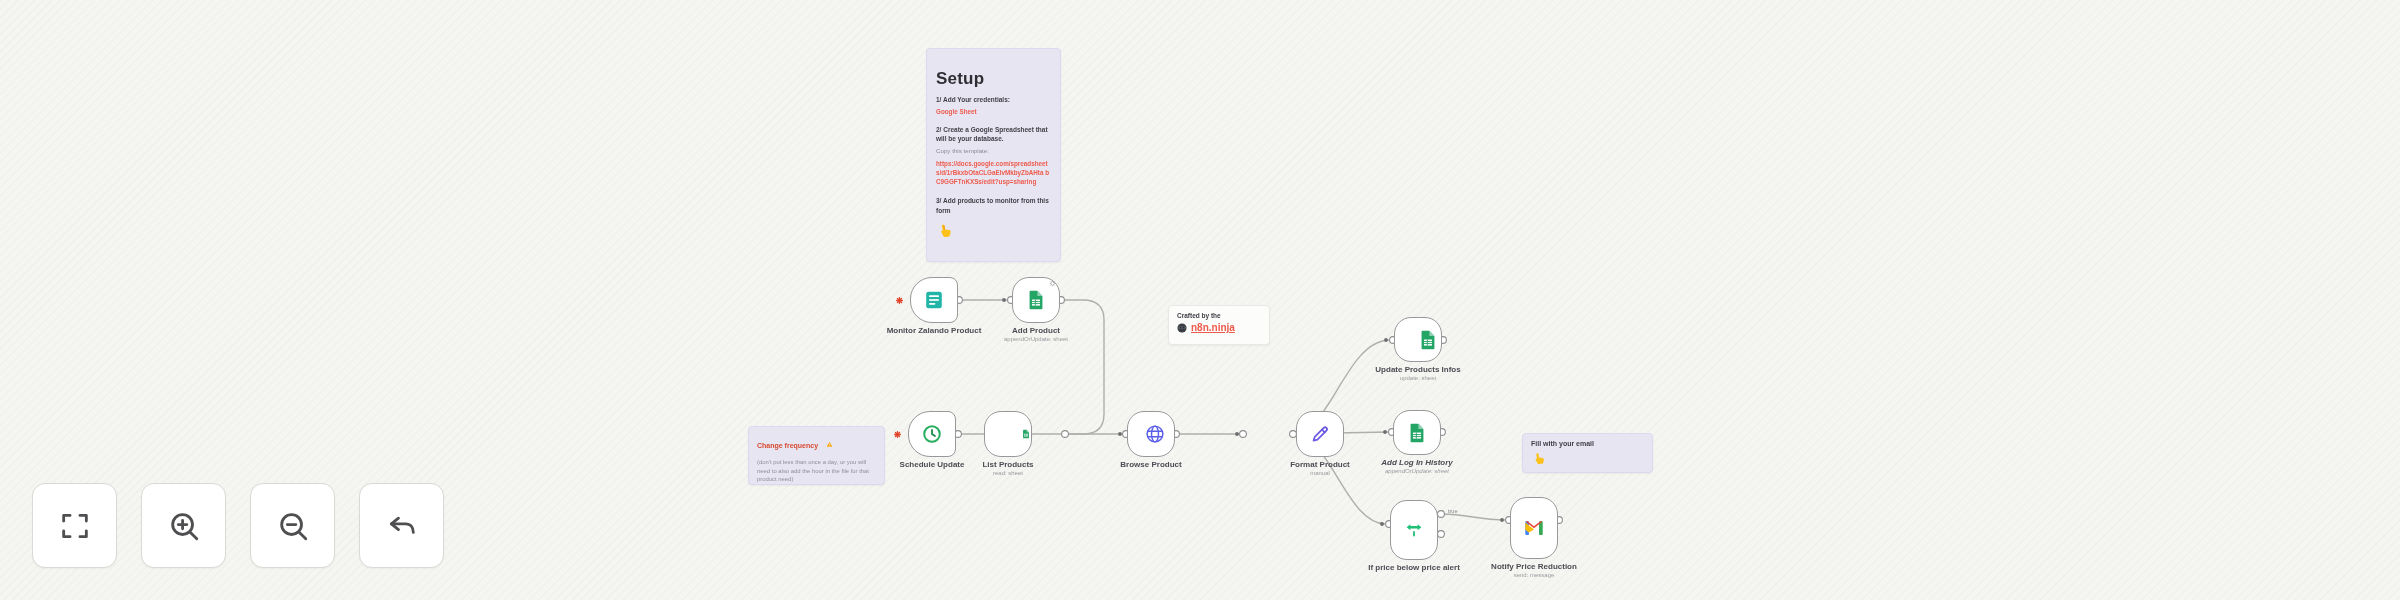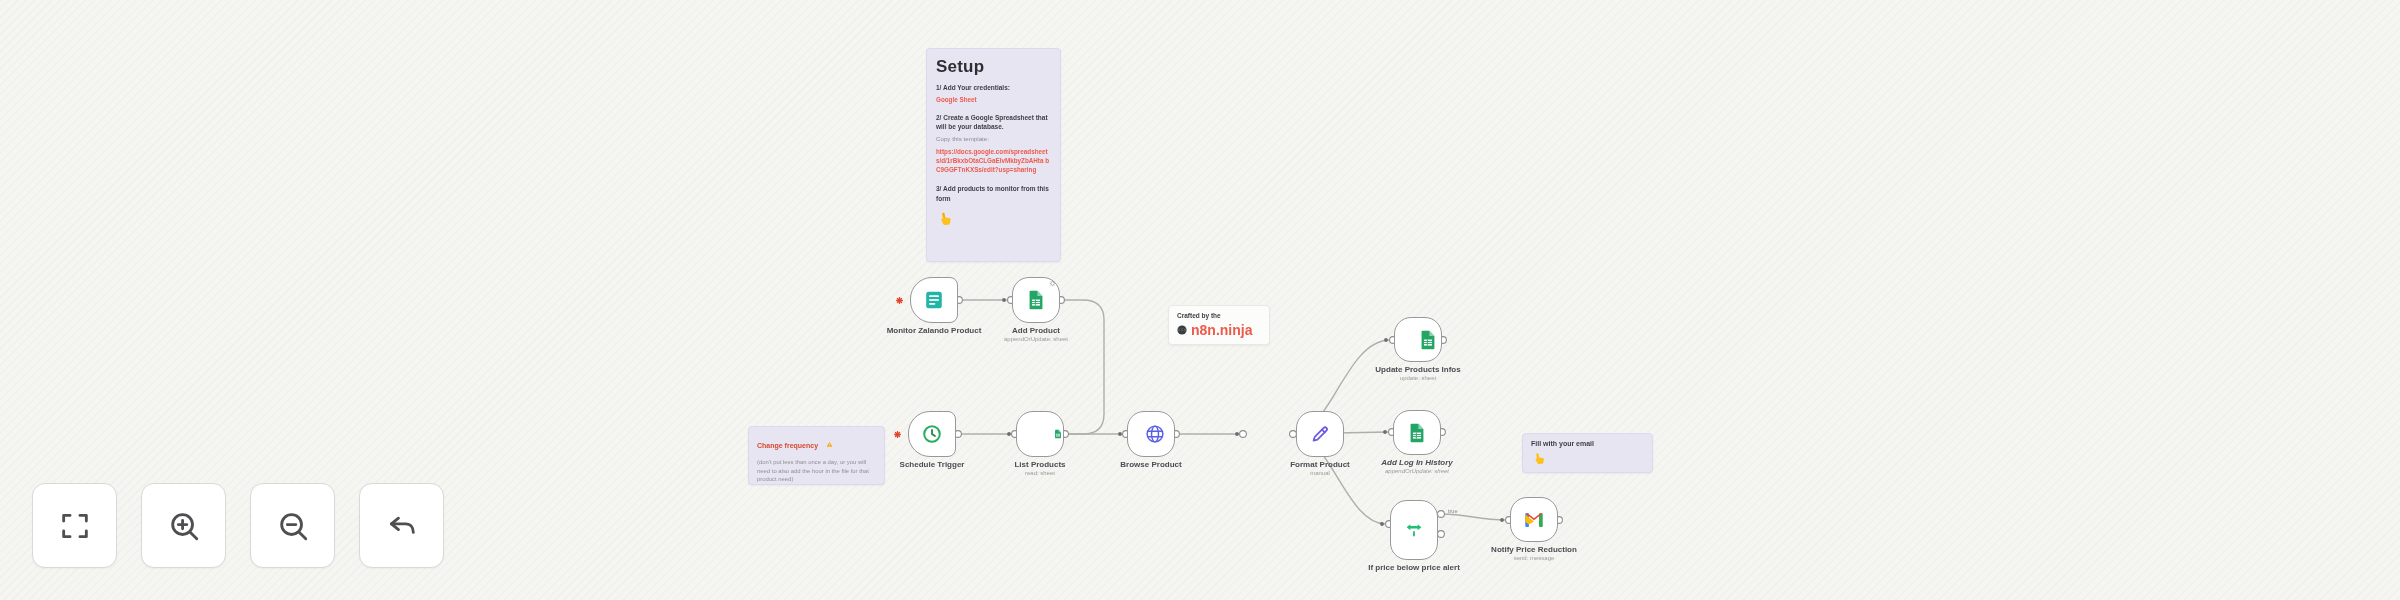--- a/index.html
+++ b/index.html
@@ -12,28 +12,28 @@
   }
   .canvas { position:absolute; inset:0; }
 
   
   .sticky {
     position:absolute; background:#e8e5f3; border:1px solid #dcd8ee;
     border-radius:4px; box-shadow:0 1px 2px rgba(0,0,0,.05); padding:8px 9px;
     color:#3f3f46;
   }
   .sticky.white { background:#fcfcfb; border-color:#e8e8e4; }
-  .sticky h1 { font-size:17px; font-weight:700; color:#2f2f33; margin-bottom:6px; letter-spacing:.2px; }
+  .sticky h1 { font-size:17px; font-weight:700; color:#2f2f33; margin-bottom:6px; letter-spacing:.2px;margin-top:12px; }
   .sticky .b { font-size:6.5px; font-weight:700; color:#3f3f46; line-height:1.4; margin-top:5px; }
   .sticky .g { font-size:6.2px; color:#8a8a92; line-height:1.4; margin-top:4px; }
   .sticky .lnk { font-size:6.3px; font-weight:700; color:#ed5a4b; line-height:1.45; margin-top:3px; word-break:break-all; display:block; text-decoration:none; }
   .sticky .ttl-sm { font-size:7px; font-weight:700; color:#d6492e; display:inline-block; }
   .sticky .ttl-dk { font-size:7px; font-weight:700; color:#3f3f46; }
   .sticky .body-sm { font-size:5.9px; color:#8e8e96; line-height:1.45; margin-top:6px; }
-  .crafted-link { font-size:14px; font-weight:700; color:#ed5a4b; }
+  .crafted-link { font-size:10px; font-weight:700; color:#ed5a4b;text-decoration:underline; }
   .crafted-line { font-size:6.5px; font-weight:700; color:#3f3f46; margin-bottom:3px; }
 
   
   .node {
     position:absolute; width:48px; height:46px; background:#fff;
     border:1.6px solid #98989b; border-radius:17px;
     display:flex; align-items:center; justify-content:center;
   }
   .node.trigger { border-radius:22px 8px 8px 22px; }
   .node .nlabel {
@@ -191,24 +191,24 @@
   </div>
 
   <div class="node trigger" style="left:908px; top:411px;">
     <svg class="issue" viewBox="0 0 12 12">
       <path d="M6 1 V11 M1 6 H11 M2.5 2.5 L9.5 9.5 M9.5 2.5 L2.5 9.5" stroke="#E1462C" stroke-width="2.2" stroke-linecap="round"></path>
     </svg>
     <svg class="icon" viewBox="0 0 24 24">
       <circle cx="12" cy="12" r="8.5" fill="none" stroke="#27AE60" stroke-width="2.2"></circle>
       <path d="M12 7.5 V12 L15.2 14.2" fill="none" stroke="#1e8a4c" stroke-width="2" stroke-linecap="round"></path>
     </svg>
-    <div class="nlabel">Schedule Trigger</div>
-  </div>
-
-  <div class="node" style="left:1016px; top:411px;padding-left:36px;">
+    <div class="nlabel">Schedule Update</div>
+  </div>
+
+  <div class="node" style="left:984px; top:411px;padding-left:36px;">
     <svg class="icon" viewBox="0 0 24 24">
       <path d="M6,2 H13.5 L19,7.5 V21 Q19,22 18,22 H6 Q5,22 5,21 V3 Q5,2 6,2 Z" fill="#23A566"></path>
       <path d="M13.5,2 L19,7.5 H13.5 Z" fill="#8ED1B1"></path>
       <rect x="7.6" y="11.5" width="8.8" height="6.6" fill="#fff"></rect>
       <path d="M7.6,13.7 H16.4 M7.6,15.9 H16.4 M11.3,11.5 V18.1" stroke="#23A566" stroke-width="1"></path>
     </svg>
     <div class="nlabel">List Products</div>
     <div class="nsub">read: sheet</div>
   </div>
 
@@ -257,21 +257,21 @@
   </div>
 
   <div class="node" style="left:1390px; top:500px; height:60px;">
     <svg class="icon" viewBox="0 0 24 24">
       <path d="M4 9 L8 5.8 V7.6 H16 V5.8 L20 9 L16 12.2 V10.4 H8 V12.2 Z" fill="#1FBF75"></path>
       <rect x="11" y="13" width="2" height="6" rx="1" fill="#1FBF75"></rect>
     </svg>
     <div class="nlabel">If price below price alert</div>
   </div>
 
-  <div class="node" style="left:1510px; top:497px; height:45px;">
+  <div class="node" style="left:1510px; top:497px; height:62px;">
     <svg class="icon" viewBox="0 0 24 24">
       <rect x="2.5" y="4.5" width="4" height="15" rx="1" fill="#4285F4"></rect>
       <rect x="17.5" y="4.5" width="4" height="15" rx="1" fill="#34A853"></rect>
       <path d="M2.5 6 L12 13.5 L6.5 17 L2.5 13.8 Z" fill="#FBBC04"></path>
       <path d="M2.8 5 L12 12.2 L21.2 5 L19 4.5 L12 10 L5 4.5 Z" fill="#EA4335"></path>
     </svg>
     <div class="nlabel">Notify Price Reduction</div>
     <div class="nsub">send: message</div>
   </div>
 

